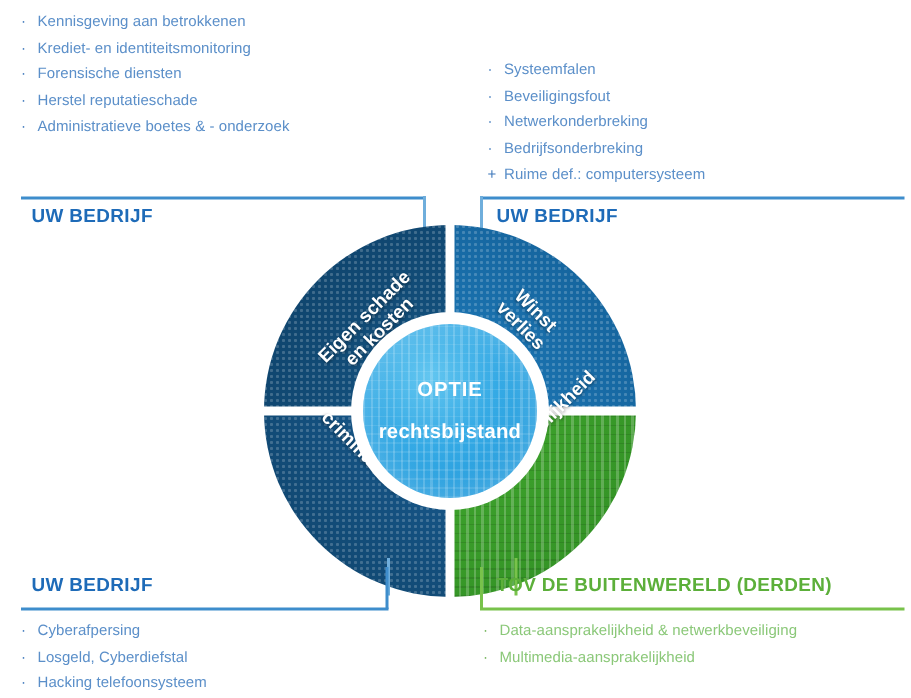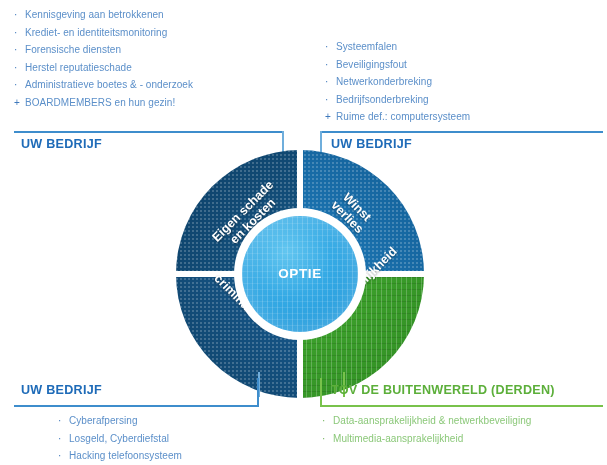--- a/index.html
+++ b/index.html
@@ -158,21 +158,20 @@
 <body>
 
 <div class="stage">
 
   <ul class="bullets blue-text" style="left:14px;top:6px;">
     <li><span class="bl">·</span><span>Kennisgeving aan betrokkenen</span></li>
     <li><span class="bl">·</span><span>Krediet- en identiteitsmonitoring</span></li>
     <li><span class="bl">·</span><span>Forensische diensten</span></li>
     <li><span class="bl">·</span><span>Herstel reputatieschade</span></li>
     <li><span class="bl">·</span><span>Administratieve boetes &amp; - onderzoek</span></li>
-    <li><span class="bl">+</span><span>BOARDMEMBERS en hun gezin!</span></li>
   </ul>
 
   <div class="hdr blue">
     <div class="rule" style="left:14px;top:131px;width:270px;height:1.6px;"></div>
     <div class="rule" style="left:282px;top:131px;width:1.6px;height:28px;"></div>
     <div class="label" style="left:21px;top:137px;">UW BEDRIJF</div>
   </div>
 
   <ul class="bullets blue-text" style="left:325px;top:38px;">
     <li><span class="bl">·</span><span>Systeemfalen</span></li>
@@ -223,34 +222,35 @@
 verlies</div>
     <div class="qlabel lbl-br">Aansprakelijkheid</div>
     <div class="qlabel lbl-bl">Cyber
 criminaliteit</div>
 
     <div class="hole"></div>
     <div class="core">
       <div class="tex"></div>
       <div class="core-text">
         <div class="t1">OPTIE</div>
+        <div class="t2">rechtsbijstand</div>
       </div>
     </div>
   </div>
 
   <div class="conn" style="left:258px;top:372px;height:25px;"></div>
   <div class="conn green" style="left:343px;top:372px;height:25px;"></div>
 
   <div class="hdr blue">
     <div class="label" style="left:21px;top:383px;">UW BEDRIJF</div>
     <div class="rule" style="left:14px;top:405px;width:245px;height:1.6px;"></div>
     <div class="rule" style="left:257px;top:378px;width:1.6px;height:28px;"></div>
   </div>
 
-  <ul class="bullets blue-text" style="left:14px;top:412px;margin-left:44px;">
+  <ul class="bullets blue-text" style="left:14px;top:412px;">
     <li><span class="bl">·</span><span>Cyberafpersing</span></li>
     <li><span class="bl">·</span><span>Losgeld, Cyberdiefstal</span></li>
     <li><span class="bl">·</span><span>Hacking telefoonsysteem</span></li>
   </ul>
 
   <div class="hdr green">
     <div class="label" style="left:331px;top:383px;">TOV DE BUITENWERELD (DERDEN)</div>
     <div class="rule green" style="left:320px;top:405px;width:283px;height:1.6px;"></div>
     <div class="rule green" style="left:320px;top:378px;width:1.6px;height:28px;"></div>
   </div>

